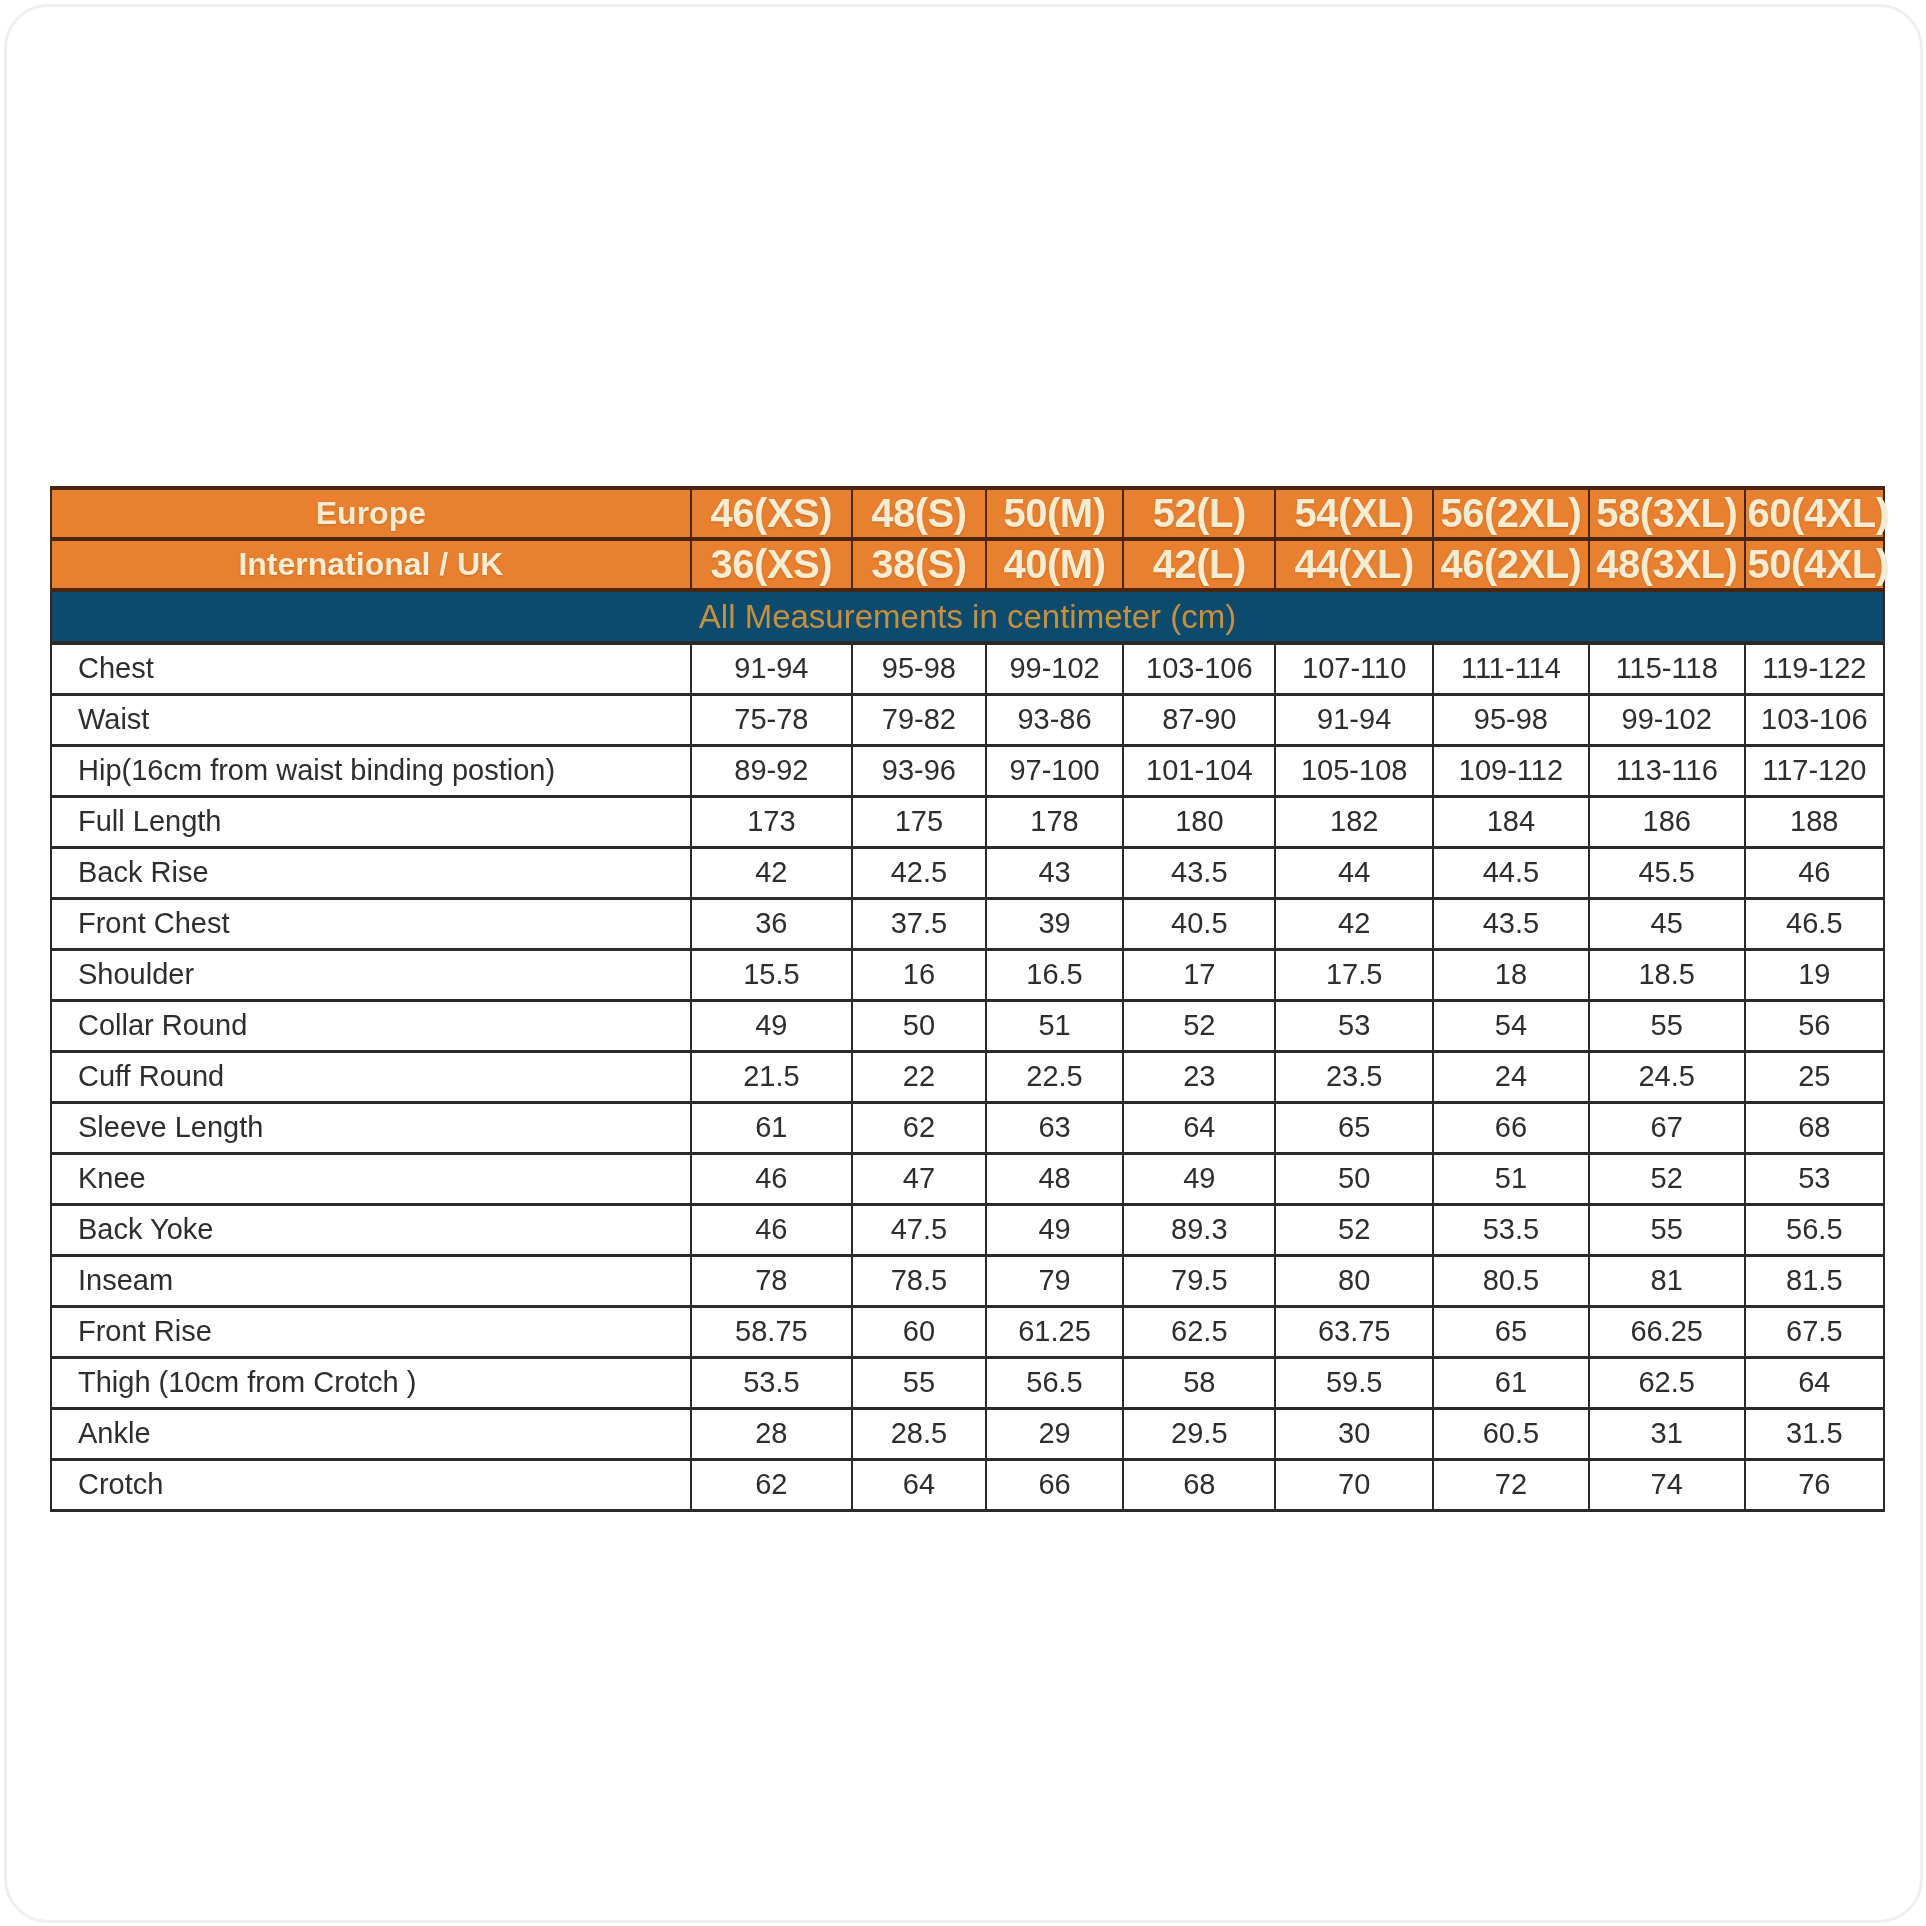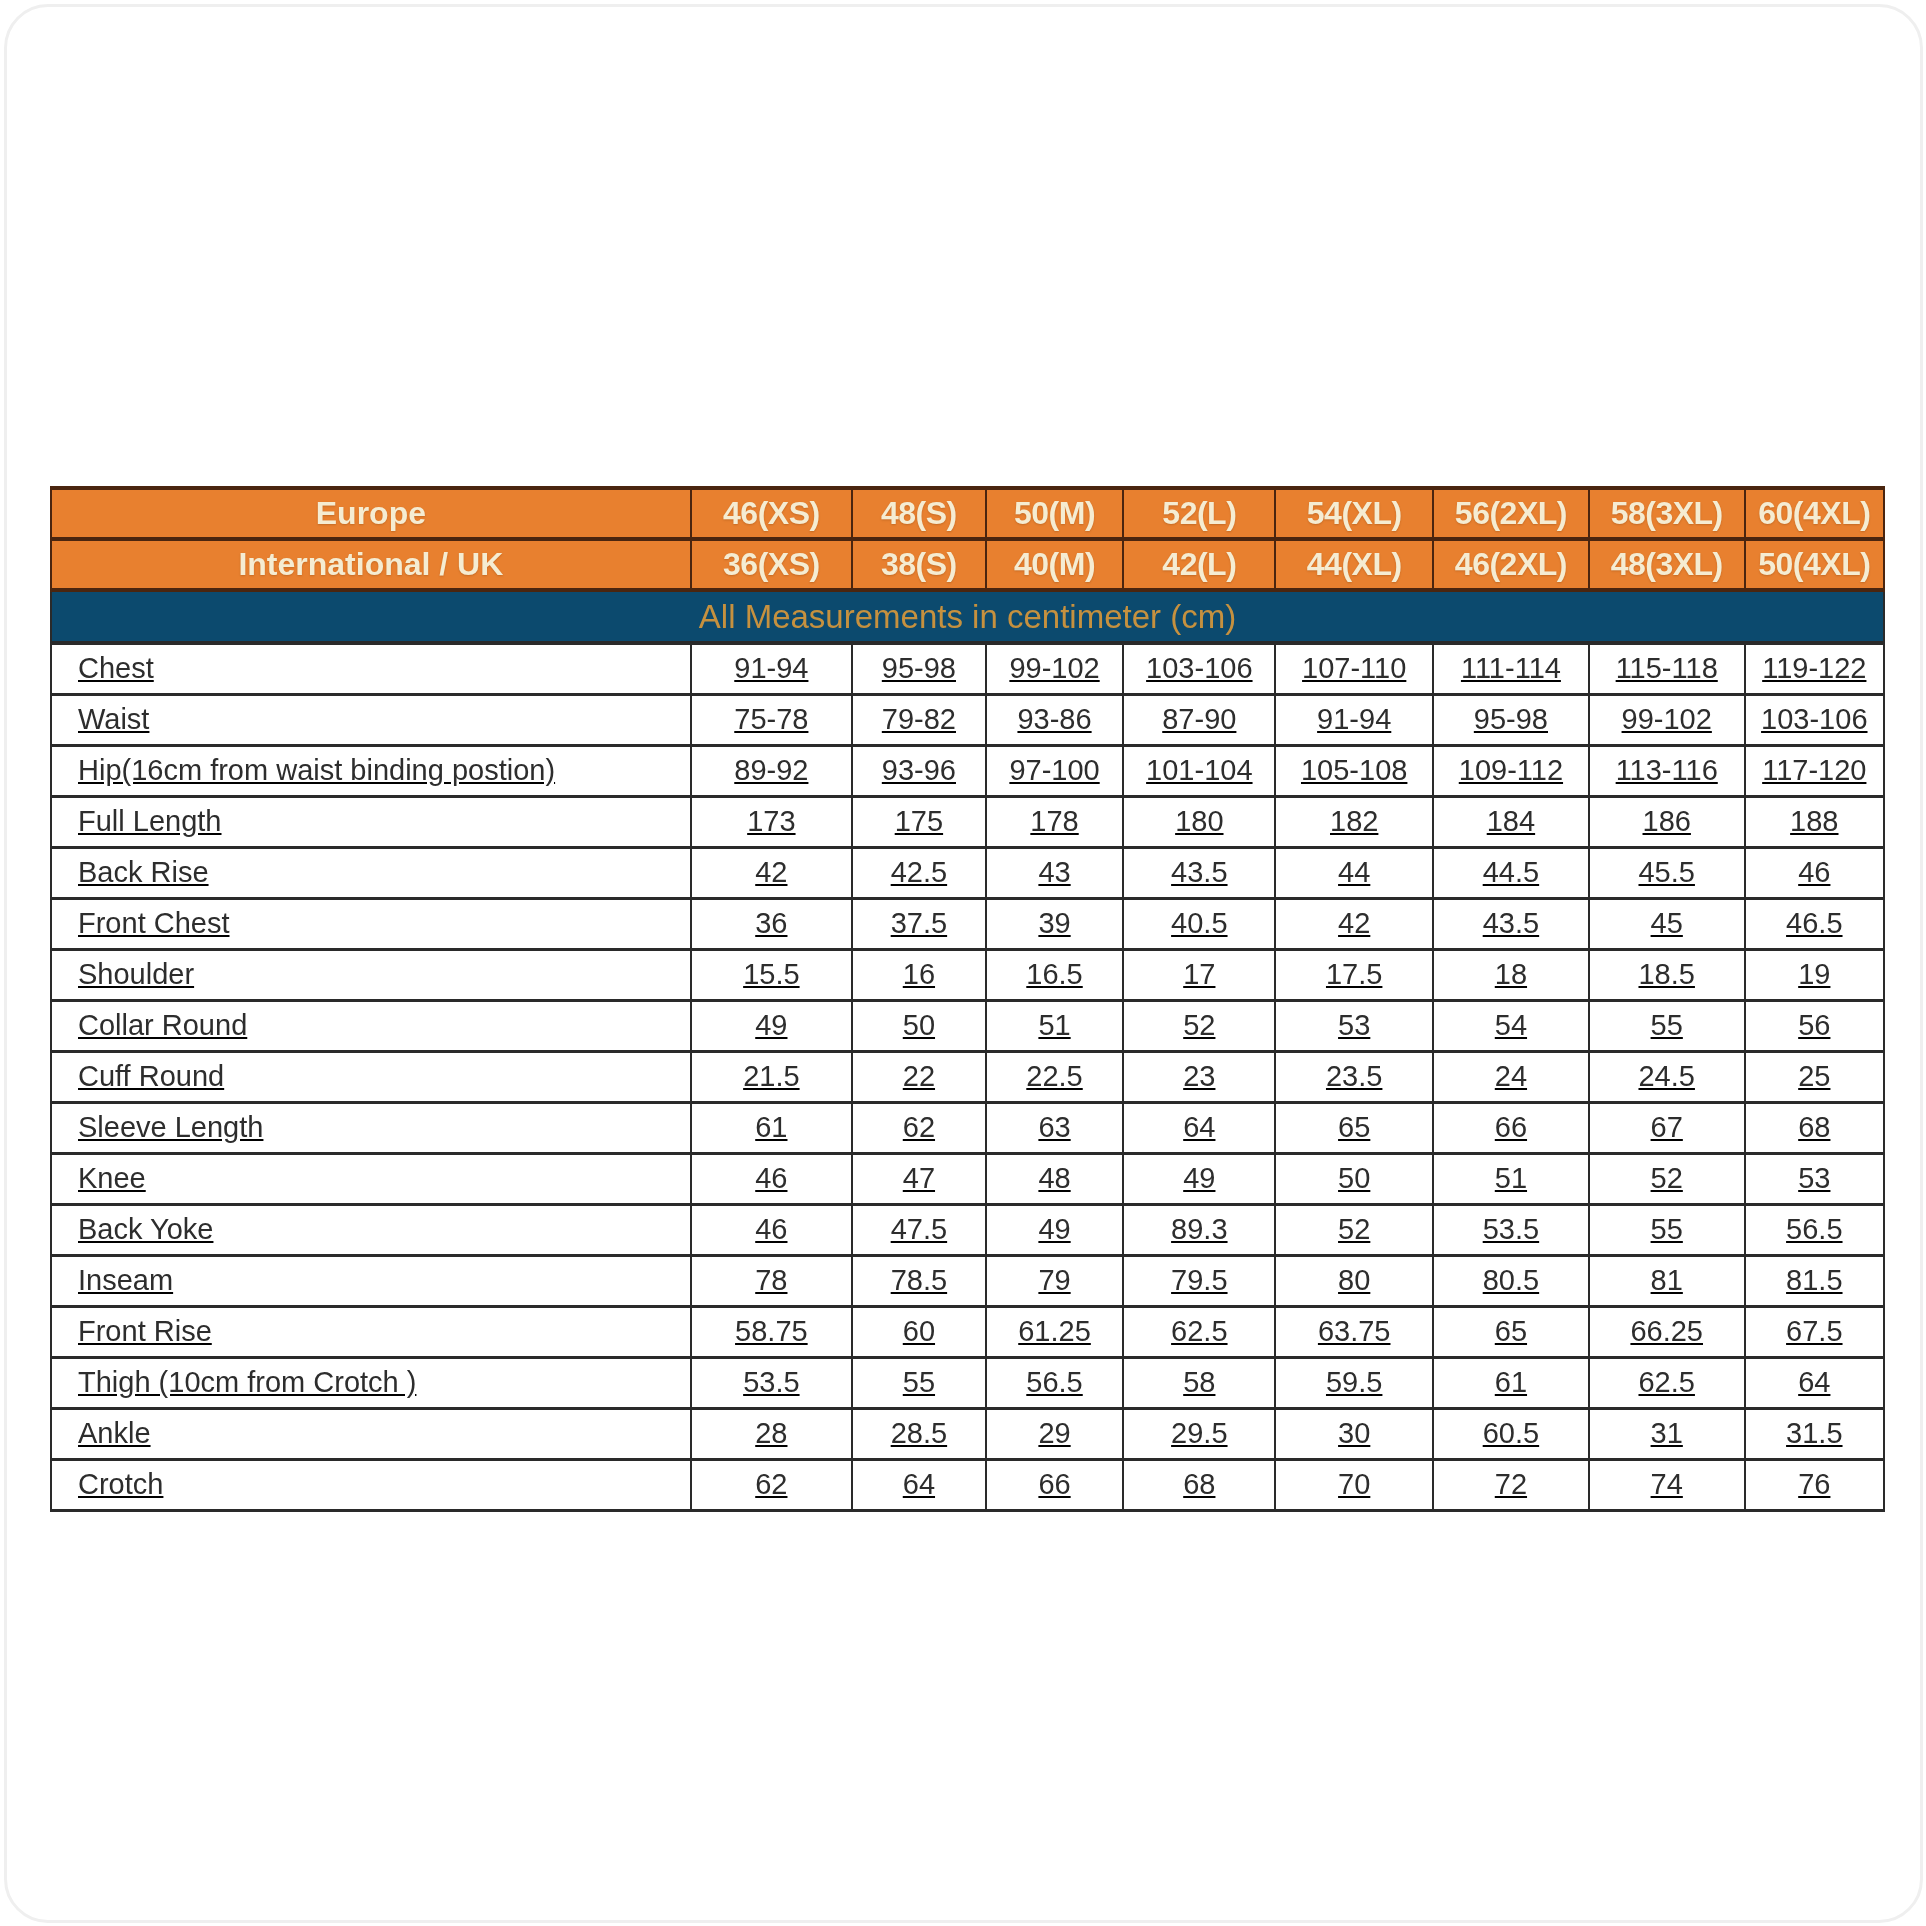--- a/index.html
+++ b/index.html
@@ -41,36 +41,36 @@
     color: var(--header-text);
     border: solid var(--header-border);
     border-width: 4px 2px;
     font-weight: bold;
     text-align: center;
     vertical-align: middle;
     padding: 0 2px;
     text-shadow: 0 1px 2px rgba(90,40,0,0.25);
   }
   th.hlabel { font-size: 32px; }
-  th.hsize  { font-size: 32px; letter-spacing: -0.5px; }
+  th.hsize  { font-size: 40px; letter-spacing: -0.5px; }
   thead tr { height: 51px; }
   
   tr.note-row { height: 48px; }
   td.note {
     border: solid var(--grid-border);
     border-width: 4px 2px;
     background: #0c4a6e;
     color: var(--note-text);
     font-weight: normal;
     font-size: 33px;
     text-align: center;
     vertical-align: middle;
   }
   
-  tr.drow { height: 46px; text-decoration: underline; }
+  tr.drow { height: 46px; }
   td.dlabel, td.dval {
     border: solid var(--grid-border);
     border-width: 3px 2px;
     background: #FFFFFF;
     color: var(--cell-text);
     font-size: 29px;
     vertical-align: middle;
     padding: 0 4px;
   }
   td.dlabel { text-align: left; padding-left: 26px; }

